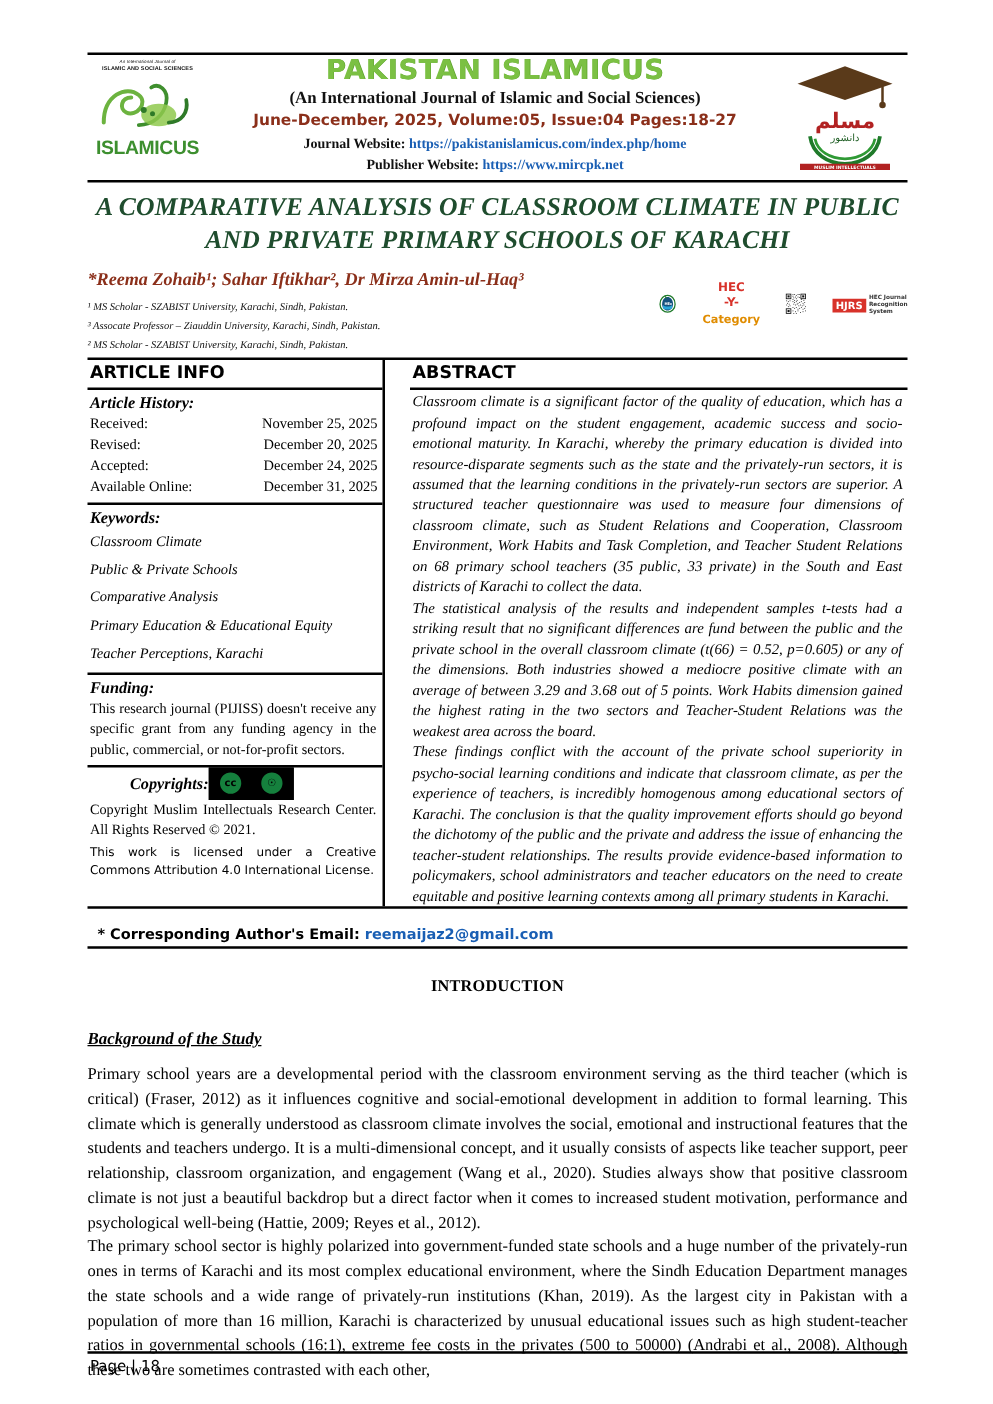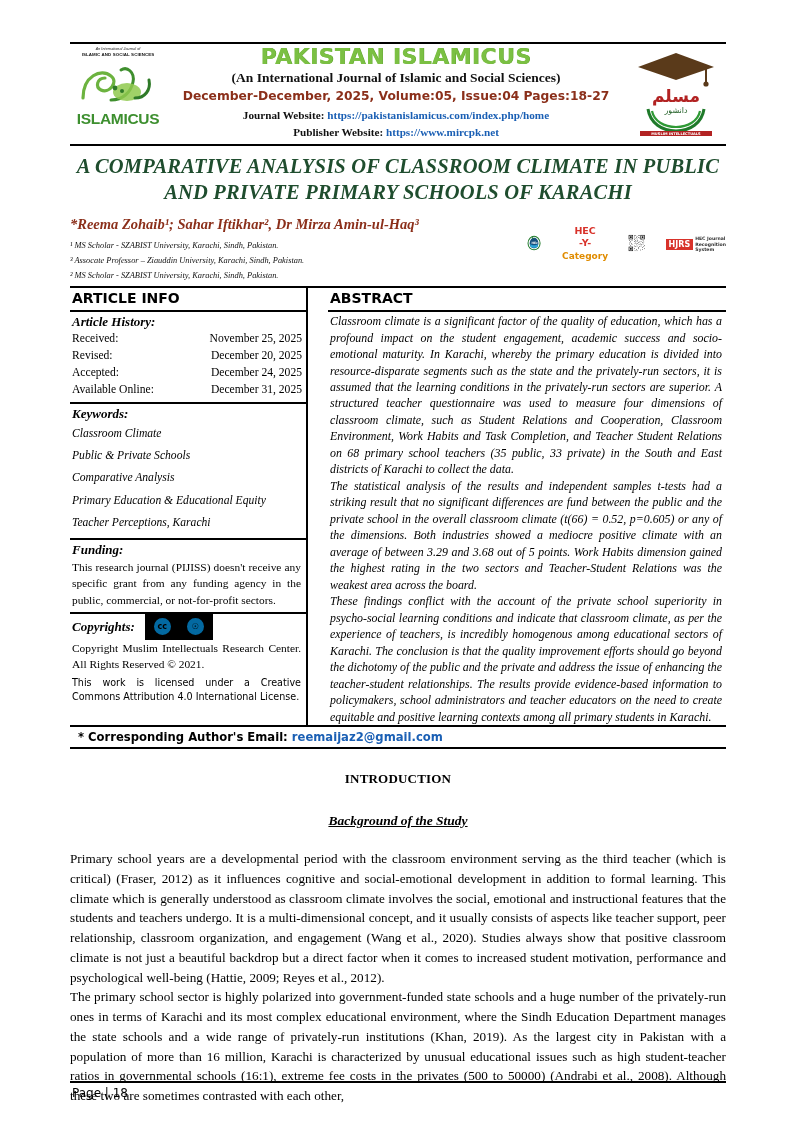--- a/index.html
+++ b/index.html
@@ -261,36 +261,36 @@
   .fund-body, .copy-body {
     font-family: "Liberation Serif", serif;
     font-size: 11.4px;
     line-height: 1.43;
     text-align: justify;
     padding: 0 5px 4px 2px;
   }
   .cc-row {
     display: flex;
     align-items: center;
-    gap: 10px;
     padding-left: 2px;
+    margin-left: 32px;
   }
   .cc-badge {
     width: 66px;
     height: 24px;
     background: #000;
     display: flex;
     align-items: center;
     justify-content: space-around;
     border: 1px solid #000;
   }
   .cc-circ {
     width: 17px; height: 17px;
     border-radius: 50%;
-    background: #0369a1;
+    background: #15803d;
     border: 2px solid #000;
     display: flex; align-items: center; justify-content: center;
     font-family: "DejaVu Sans", sans-serif;
     font-size: 8px; font-weight: bold; color: #000;
   }
   .copy-small {
     font-family: "DejaVu Sans", sans-serif;
     font-size: 9.6px;
     line-height: 1.38;
     text-align: justify;
@@ -306,41 +306,40 @@
     padding: 1px 4px 0 2px;
   }
   .abstract-body p { margin: 0 0 0 0; }
 
   
   .corr {
     border-bottom: 2.5px solid #000;
     font-family: "DejaVu Sans", sans-serif;
     font-size: 11.6px;
     font-weight: bold;
-    padding: 3px 0 3px 8px;
+    padding: 13px 0 3px 8px;
   }
   .corr .mail { color: #1a5fb4; }
 
   
   .body-head {
     font-family: "Liberation Serif", serif;
     font-weight: bold;
     font-size: 13px;
     margin: 22px 0 0 0;
     letter-spacing: 0.2px;
     text-align: center;
   }
   .body-subhead {
     font-family: "Liberation Serif", serif;
     font-weight: bold;
     font-style: italic;
     font-size: 13.5px;
     text-decoration: underline;
-    margin: 26px 0 20px 0;
-    text-align: center;
+    margin: 26px 0 10px 0;
   }
   .body-p {
     font-family: "Liberation Serif", serif;
     font-size: 13.2px;
     line-height: 1.495;
     text-align: justify;
     margin: 0;
   }
 
   .footer-rule {
@@ -380,21 +379,21 @@
             <circle cx="40" cy="30" r="2.4" fill="#2f7a28"></circle>
             <circle cx="47" cy="33" r="2" fill="#2f7a28"></circle>
           </svg>
         </div>
         <div class="wordmark">ISLAMICUS</div>
       </div>
 
       <div class="mast-center">
         <div class="journal-title">PAKISTAN ISLAMICUS</div>
         <div class="journal-sub">(An International Journal of Islamic and Social Sciences)</div>
-        <div class="journal-issue">December-December, 2025, Volume:05, Issue:04 Pages:18-27</div>
+        <div class="journal-issue">June-December, 2025, Volume:05, Issue:04 Pages:18-27</div>
         <div class="journal-web">
           <span>Journal Website:</span>
           <span class="url">https://pakistanislamicus.com/index.php/home</span>
         </div>
         <div class="journal-web" style="margin-top:0;">
           <span>Publisher Website:</span>
           <span class="url">https://www.mircpk.net</span>
         </div>
       </div>
 

